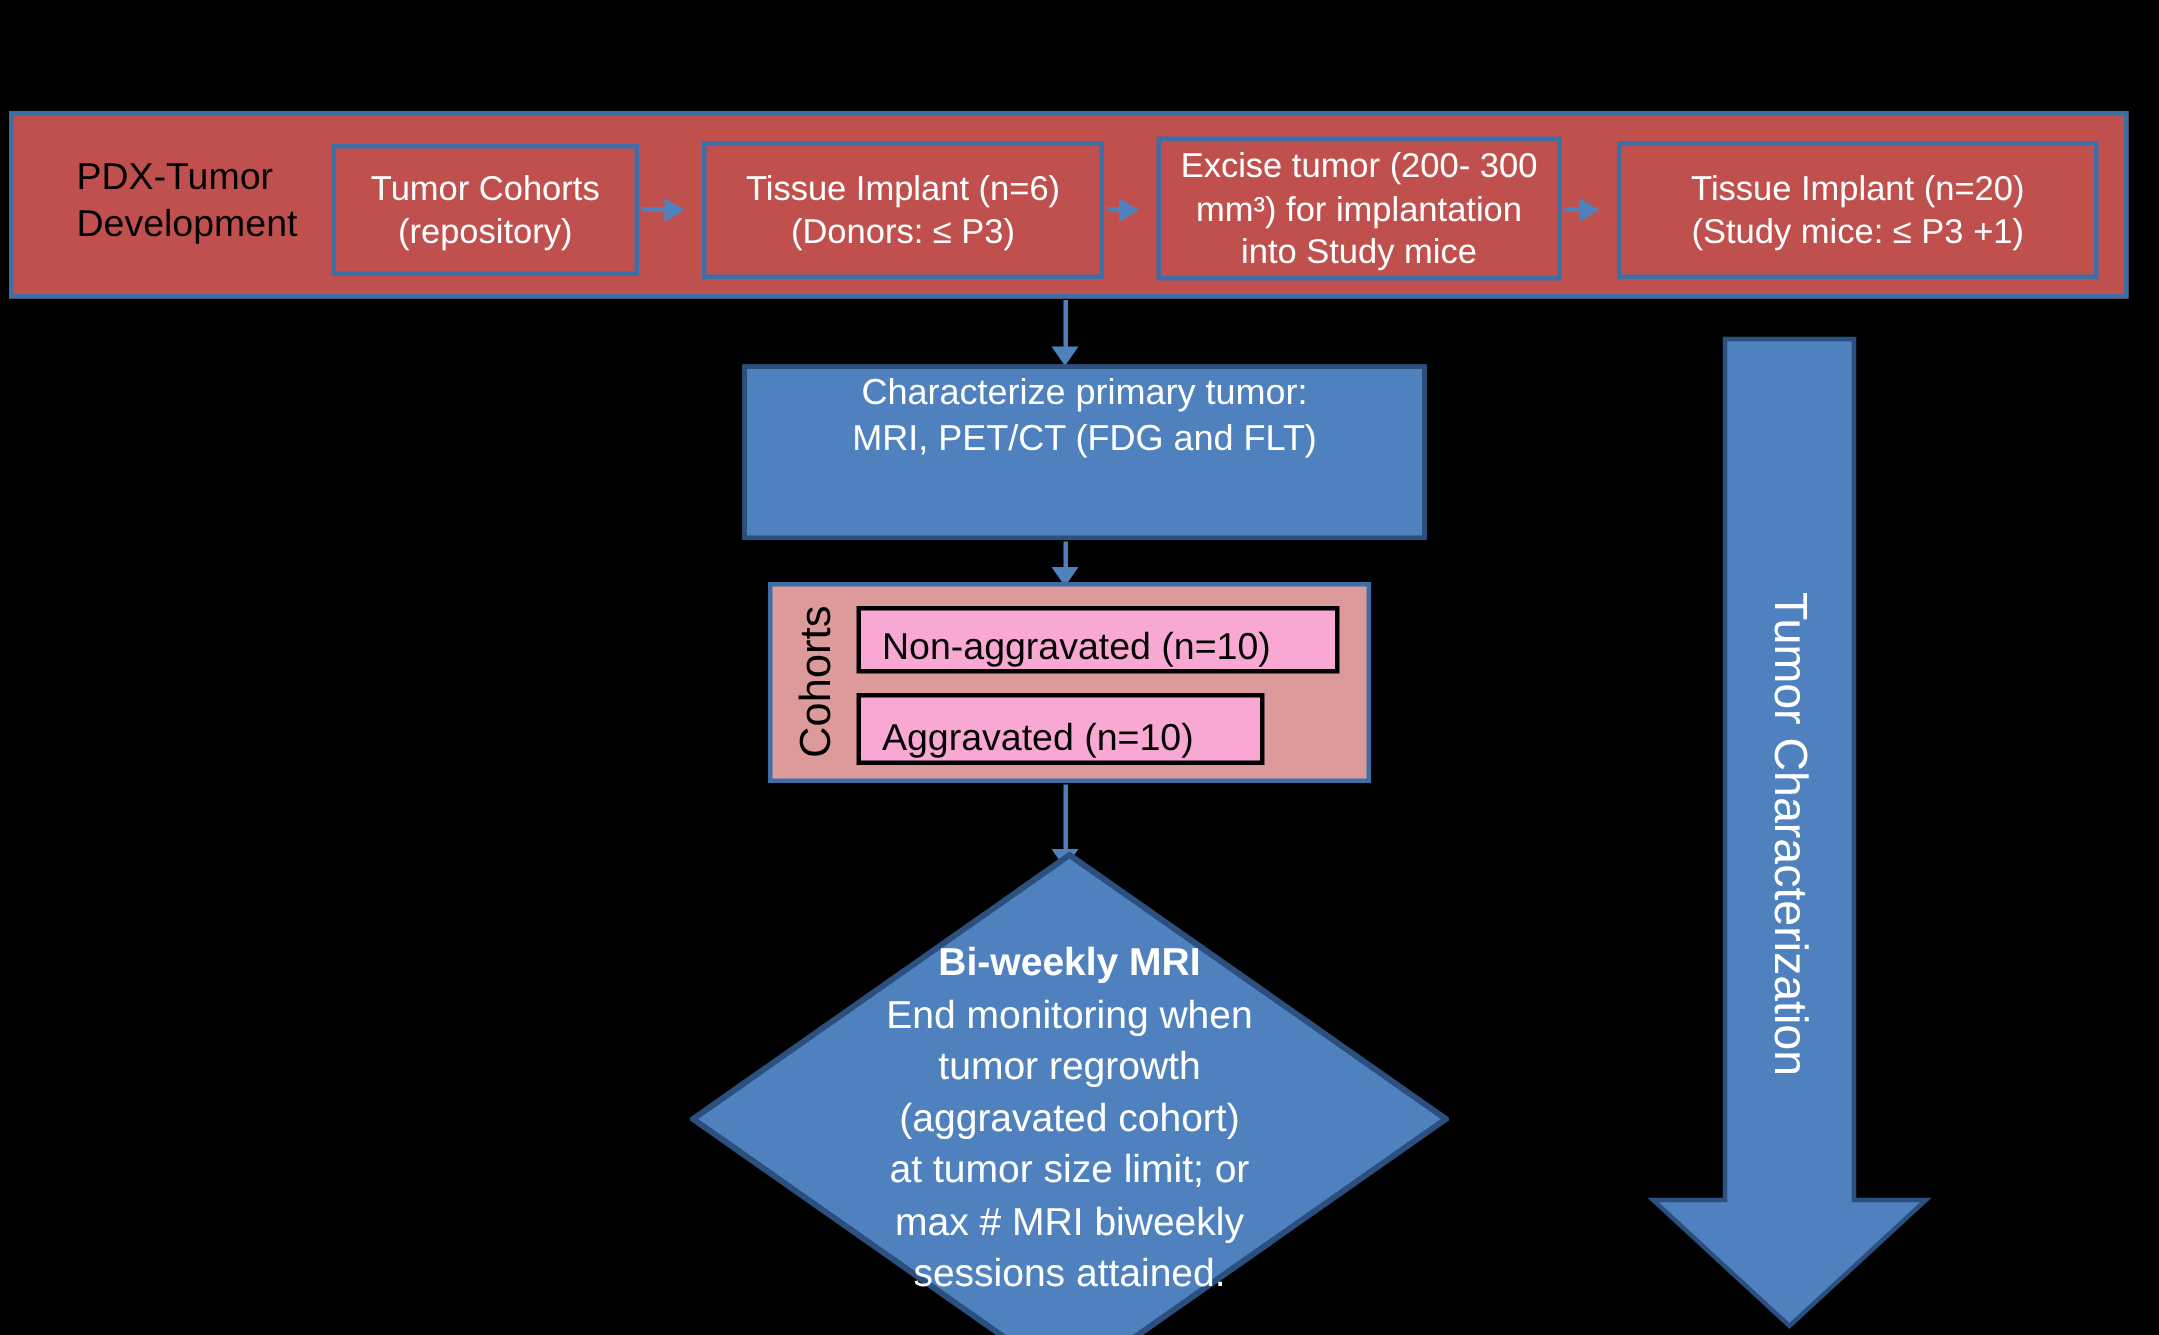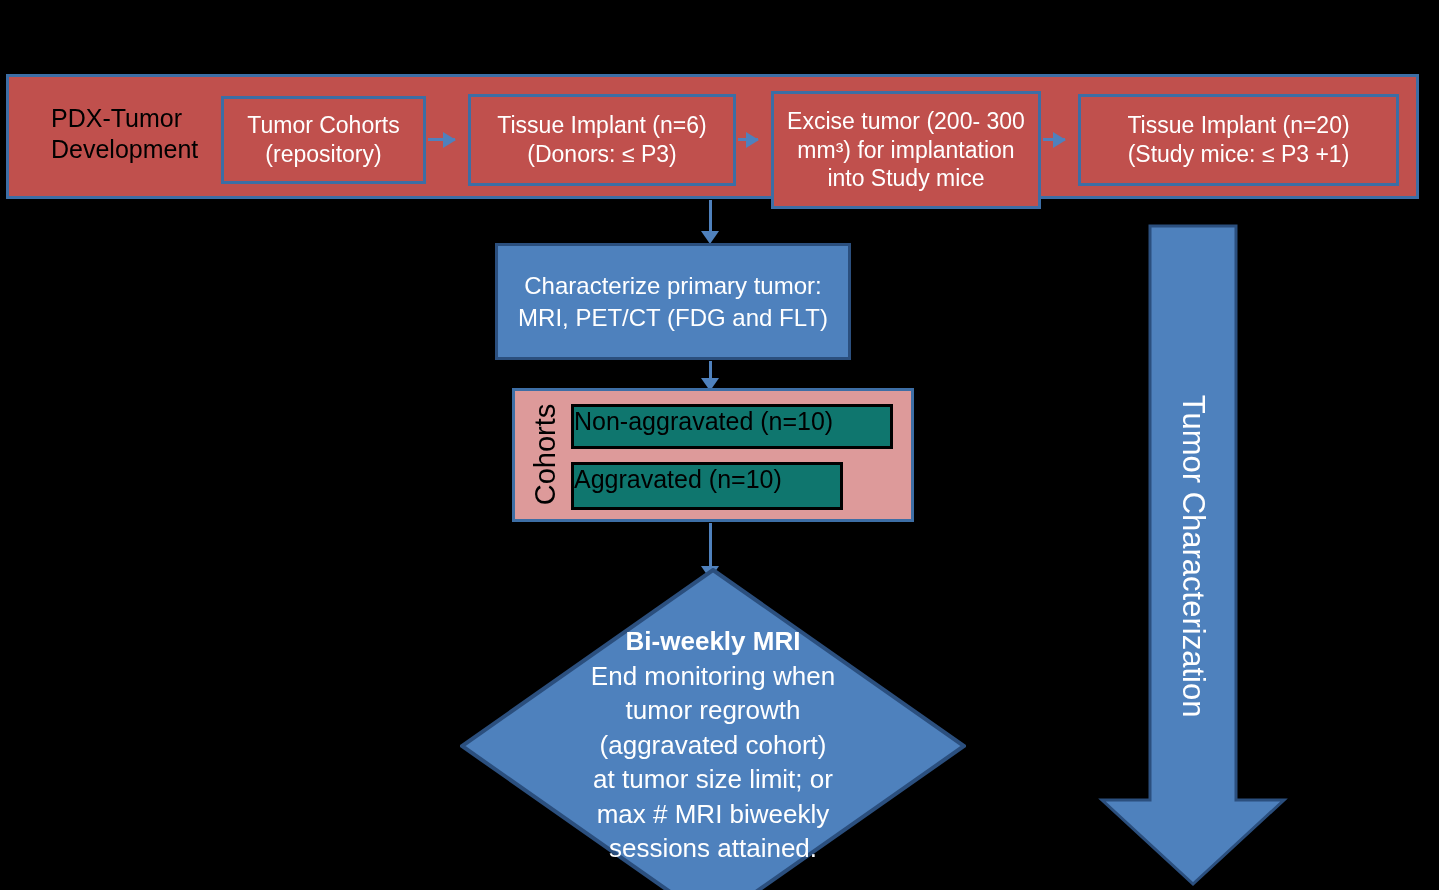--- a/index.html
+++ b/index.html
@@ -51,21 +51,21 @@
     align-items: center;
     justify-content: center;
     text-align: center;
     font-size: 23px;
     line-height: 1.26;
     padding: 2px 6px;
   }
   .stage-box span { display: block; white-space: pre-line; }
   #stage-1 { left: 212px; top: 19px; width: 205px; height: 88px; }
   #stage-2 { left: 459px; top: 17px; width: 268px; height: 92px; }
-  #stage-3 { left: 762px; top: 14px; width: 270px; height: 118px; justify-content: center; }
+  #stage-3 { left: 762px; top: 14px; width: 270px; height: 96px; justify-content: center; }
   #stage-4 { left: 1069px; top: 17px; width: 321px; height: 92px; }
 
   
   .h-arrow {
     position: absolute;
     height: 3px;
     background: #4f81bd;
     top: 61px;
   }
   .h-arrow::after {
@@ -100,28 +100,28 @@
   }
   #v-arrow-1 { left: 709px; top: 200px; height: 32px; }
   #v-arrow-2 { left: 709px; top: 361px; height: 18px; }
   #v-arrow-3 { left: 709px; top: 523px; height: 44px; }
 
   
   #characterize-box {
     position: absolute;
     left: 495px;
     top: 243px;
-    width: 356px;
+    width: 456px;
     height: 117px;
     background: #4e81bd;
     border: 3px solid #2b4f7e;
     box-sizing: border-box;
     color: #ffffff;
     display: flex;
-    align-items: center;
+    align-items: flex-start;
     justify-content: center;
     text-align: center;
     font-size: 24px;
     line-height: 1.3;
   }
   #characterize-box span { white-space: pre-line; }
 
   
   #cohorts-box {
     position: absolute;
@@ -139,27 +139,28 @@
     top: 47px;
     width: 120px;
     text-align: center;
     color: #000000;
     font-size: 29px;
     transform: rotate(-90deg);
     white-space: nowrap;
   }
   .cohort-item {
     position: absolute;
-    background: #0f766e;
+    background: #f9a8d4;
     border: 3px solid #000000;
     box-sizing: border-box;
     color: #000000;
     display: flex;
-    align-items: flex-start;
+    align-items: flex-end;
     font-size: 25px;
+    padding-left: 14px;
   }
   #cohort-1 { left: 56px; top: 13px; width: 322px; height: 45px; }
   #cohort-2 { left: 56px; top: 71px; width: 272px; height: 48px; }
 
   
   #monitoring-diamond {
     position: absolute;
     left: 460px;
     top: 568px;
     width: 506px;

